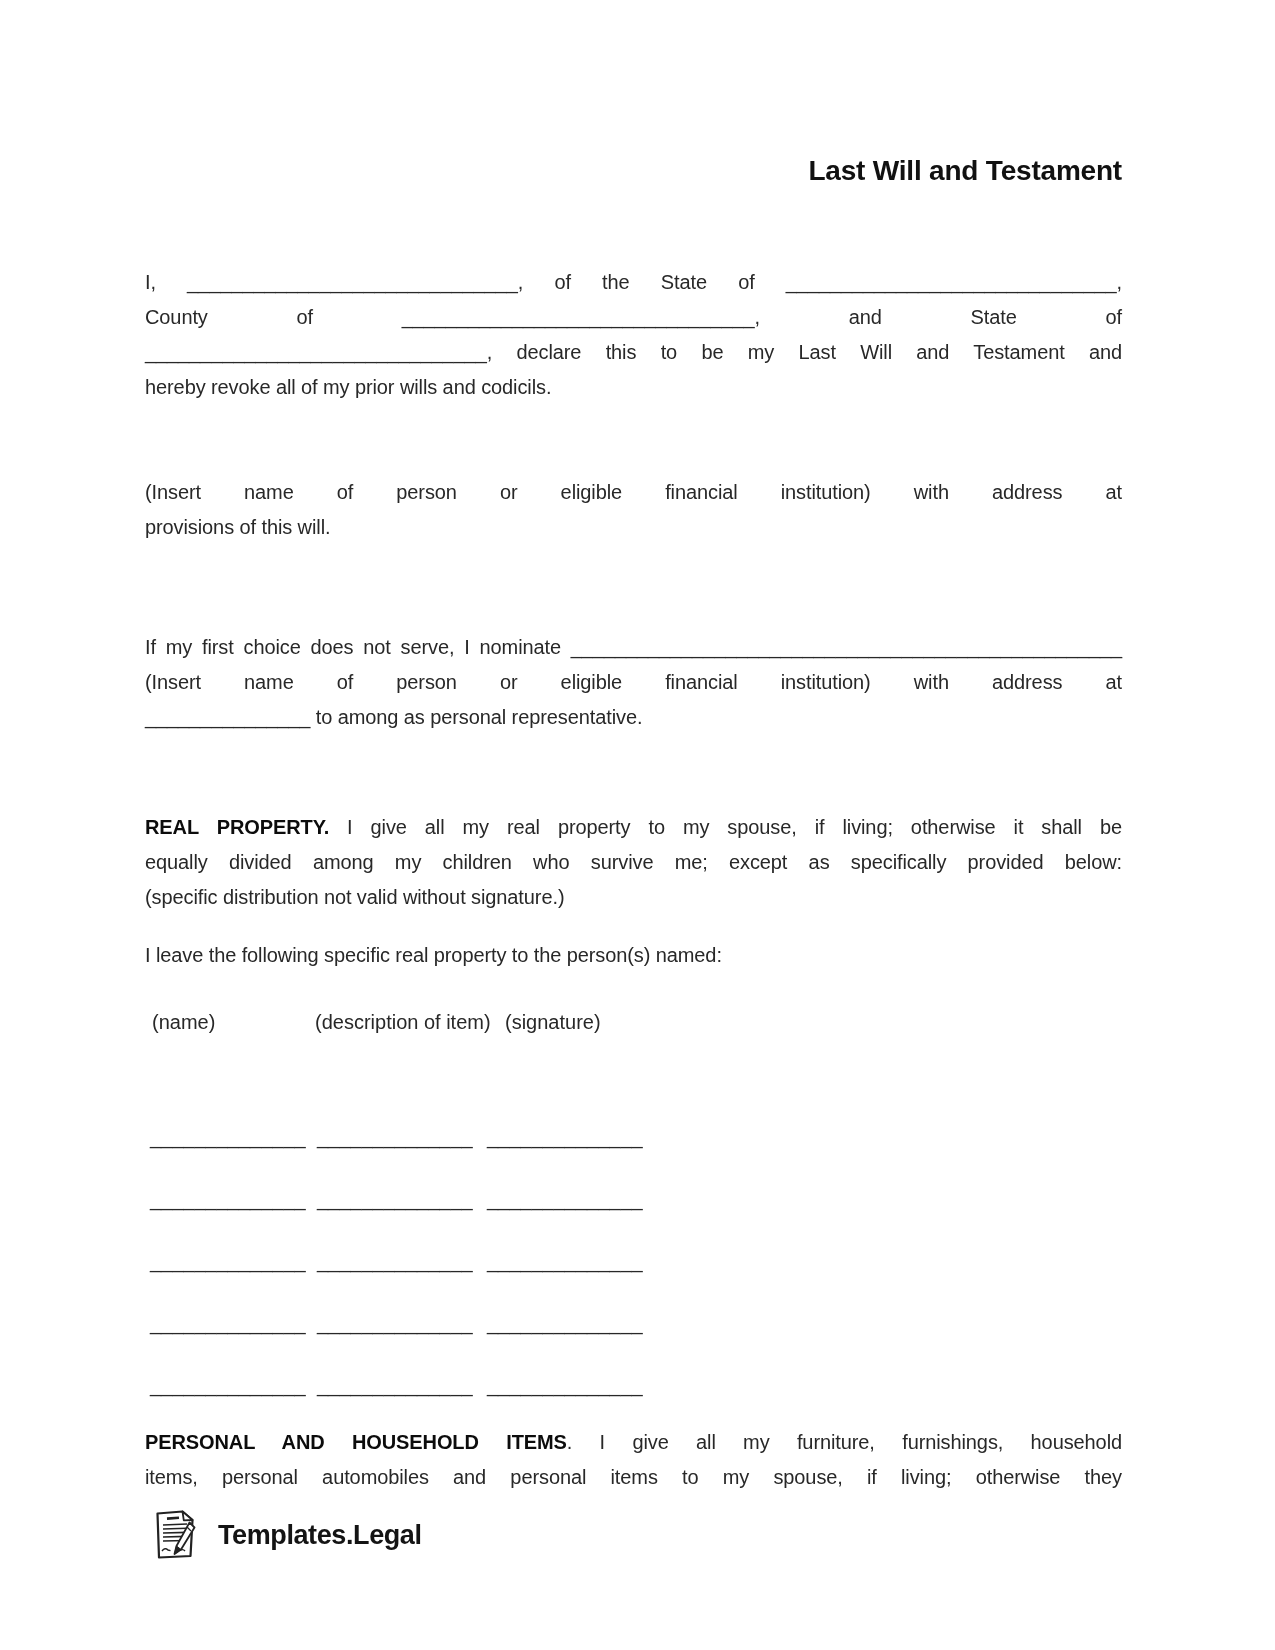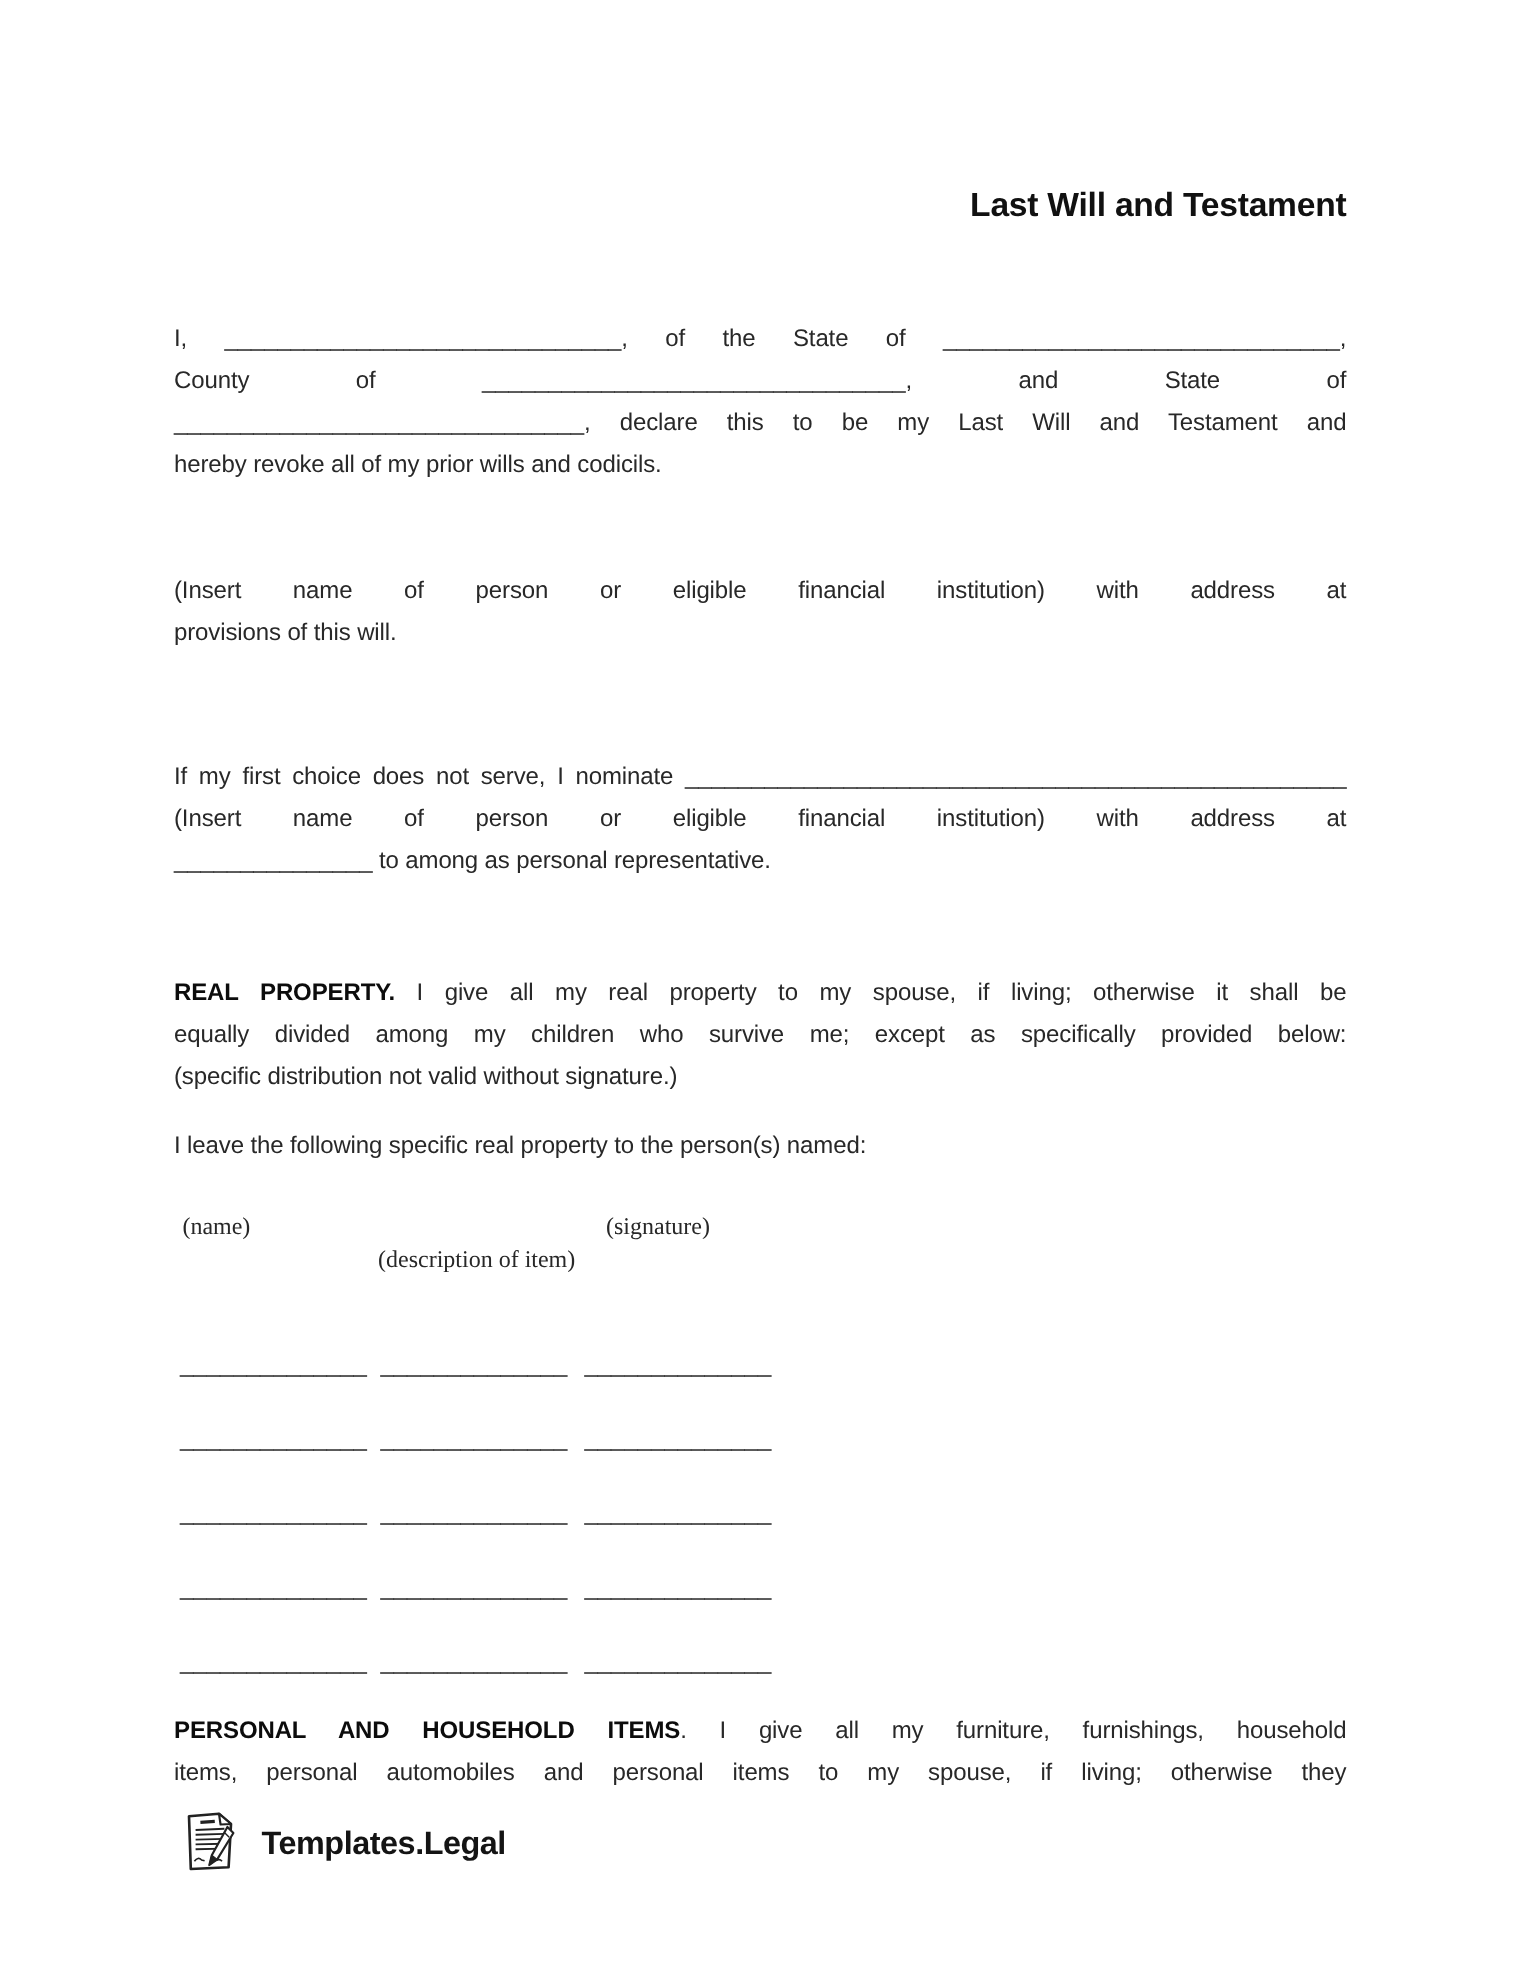--- a/index.html
+++ b/index.html
@@ -18,24 +18,24 @@
     font-size:28px; line-height:35px; font-weight:bold; color:#111111;
     letter-spacing:-0.2px;
   }
   .ln {
     font-size:20px; line-height:35px; letter-spacing:-0.1px;
     color:#282828; white-space:normal;
   }
   .jl { text-align:justify; text-align-last:justify; }
   .hd { font-weight:bold; color:#0c0c0c; }
   
-  .thead { position:absolute; left:152px; top:1005px; display:flex;font-family:Liberation Serif, serif; }
+  .thead { position:absolute; left:152px; top:1005px; display:flex; }
   .thead .hc { font-size:20px; line-height:35px; white-space:nowrap; color:#282828; }
   .hc1 { width:163px; }
-  .hc2 { width:190px;margin-top:28px; }
+  .hc2 { width:190px; }
   .trows { position:absolute; left:150px; top:1120px; }
   .trow { display:flex; height:35px; margin-bottom:27px; }
   .tcell { font-size:20px; line-height:35px; white-space:nowrap; width:158px; color:#282828; }
   .tc2 { margin-left:9px; width:153px; }
   .tc3 { margin-left:17px; width:155px; }
   
   .footer { position:absolute; left:150px; top:1506px; display:flex; align-items:center; gap:20px; }
   .brand { font-size:27px; font-weight:bold; color:#141414; letter-spacing:-0.4px; line-height:52px; }
 </style>
 </head>

